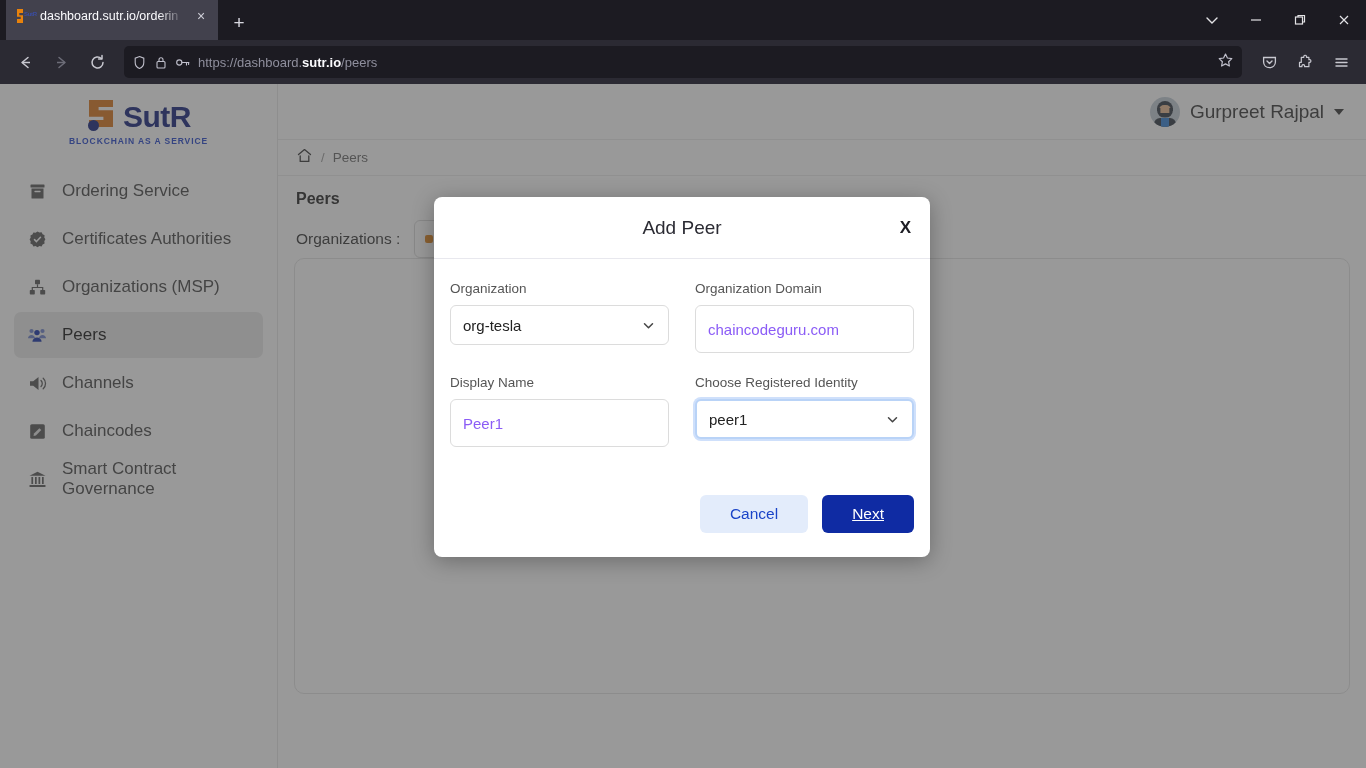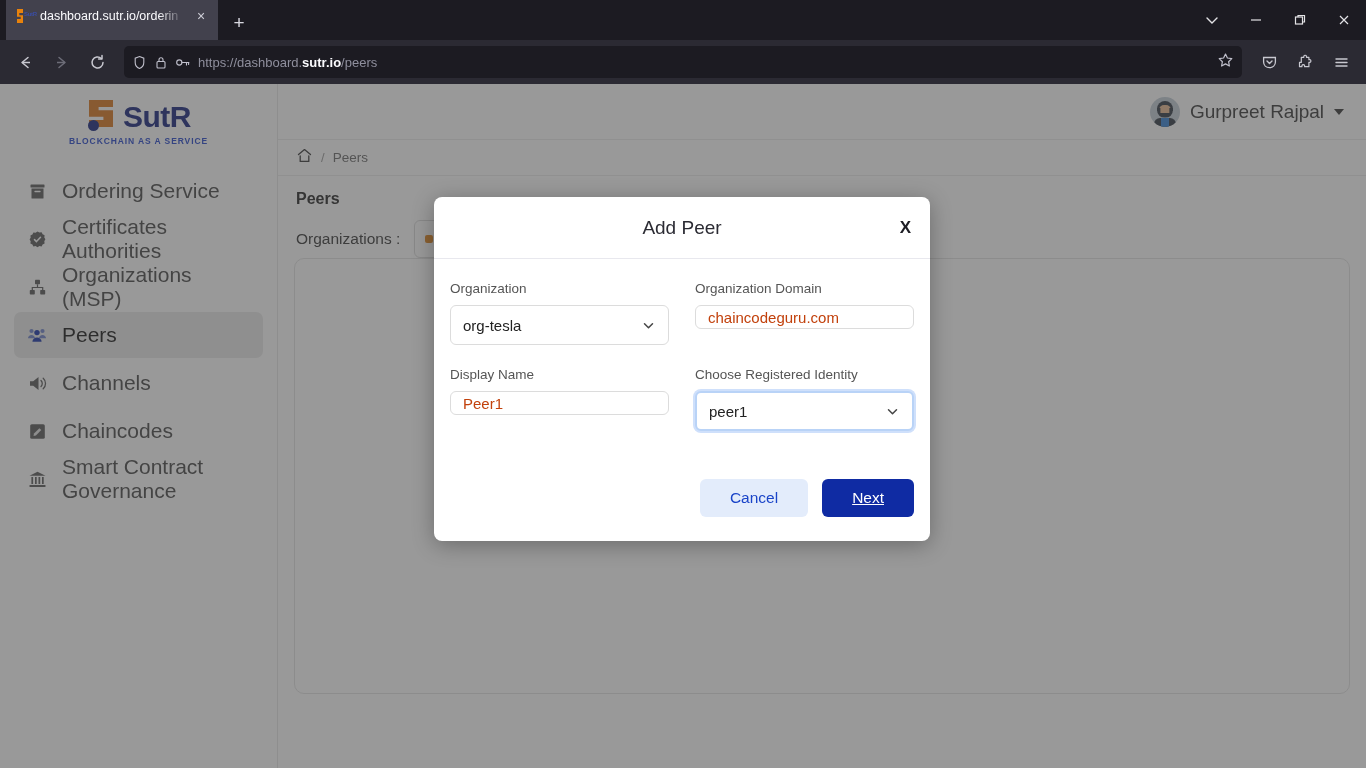--- a/index.html
+++ b/index.html
@@ -111,21 +111,21 @@
   }
   .logo-tag {
     font-size: 8.5px; font-weight: bold; color: #2244cc;
     letter-spacing: 0.9px; margin-top: 2px;
   }
 
   .nav { margin-top: 22px; padding: 0 14px; }
   .nav-item {
     display: flex; align-items: center; gap: 14px;
     height: 46px; padding: 0 12px; border-radius: 7px;
-    color: #444; font-size: 21px; margin-bottom: 2px;
+    color: #444; font-size: 17px; margin-bottom: 2px;
   }
   .nav-item.active { background: #e9e9e9; color: #111; }
   .nav-icon {
     width: 22px; height: 22px; flex: 0 0 22px;
     display: flex; align-items: center; justify-content: center; color: #555;
   }
   .nav-item.active .nav-icon { color: #1330a8; }
 
   .content {
     position: absolute; left: 278px; top: 0;
@@ -224,23 +224,23 @@
   .modal-title { font-size: 19px; color: #2b2b33; }
   .modal-x {
     position: absolute; right: 19px; top: 50%; transform: translateY(-50%);
     font-size: 17px; font-weight: bold; color: #1d1d24;
   }
   .modal-body { padding: 22px 16px 4px 16px; }
   .frow { display: flex; gap: 26px; margin-bottom: 22px; }
   .fgroup { flex: 1; }
   .flabel { font-size: 13.5px; color: #555; display: block; margin-bottom: 9px; }
   .finput {
-    width: 100%; height: 24px; border: 1px solid #dcdcdc;
+    width: 100%; height: 48px; border: 1px solid #dcdcdc;
     border-radius: 6px; padding: 0 12px; font-size: 15px;
-    color: #c2410c; font-family: inherit; background: #fff;
+    color: #8b5cf6; font-family: inherit; background: #fff;
   }
   .fselect {
     width: 100%; height: 40px; border: 1px solid #dcdcdc;
     border-radius: 6px; padding: 0 12px; font-size: 15px;
     color: #222; background: #fff;
     display: flex; align-items: center; justify-content: space-between;
   }
   .fselect.focused {
     border: 2px solid #b9d3f7; box-shadow: 0 0 0 2px #cfe0fb;
   }

